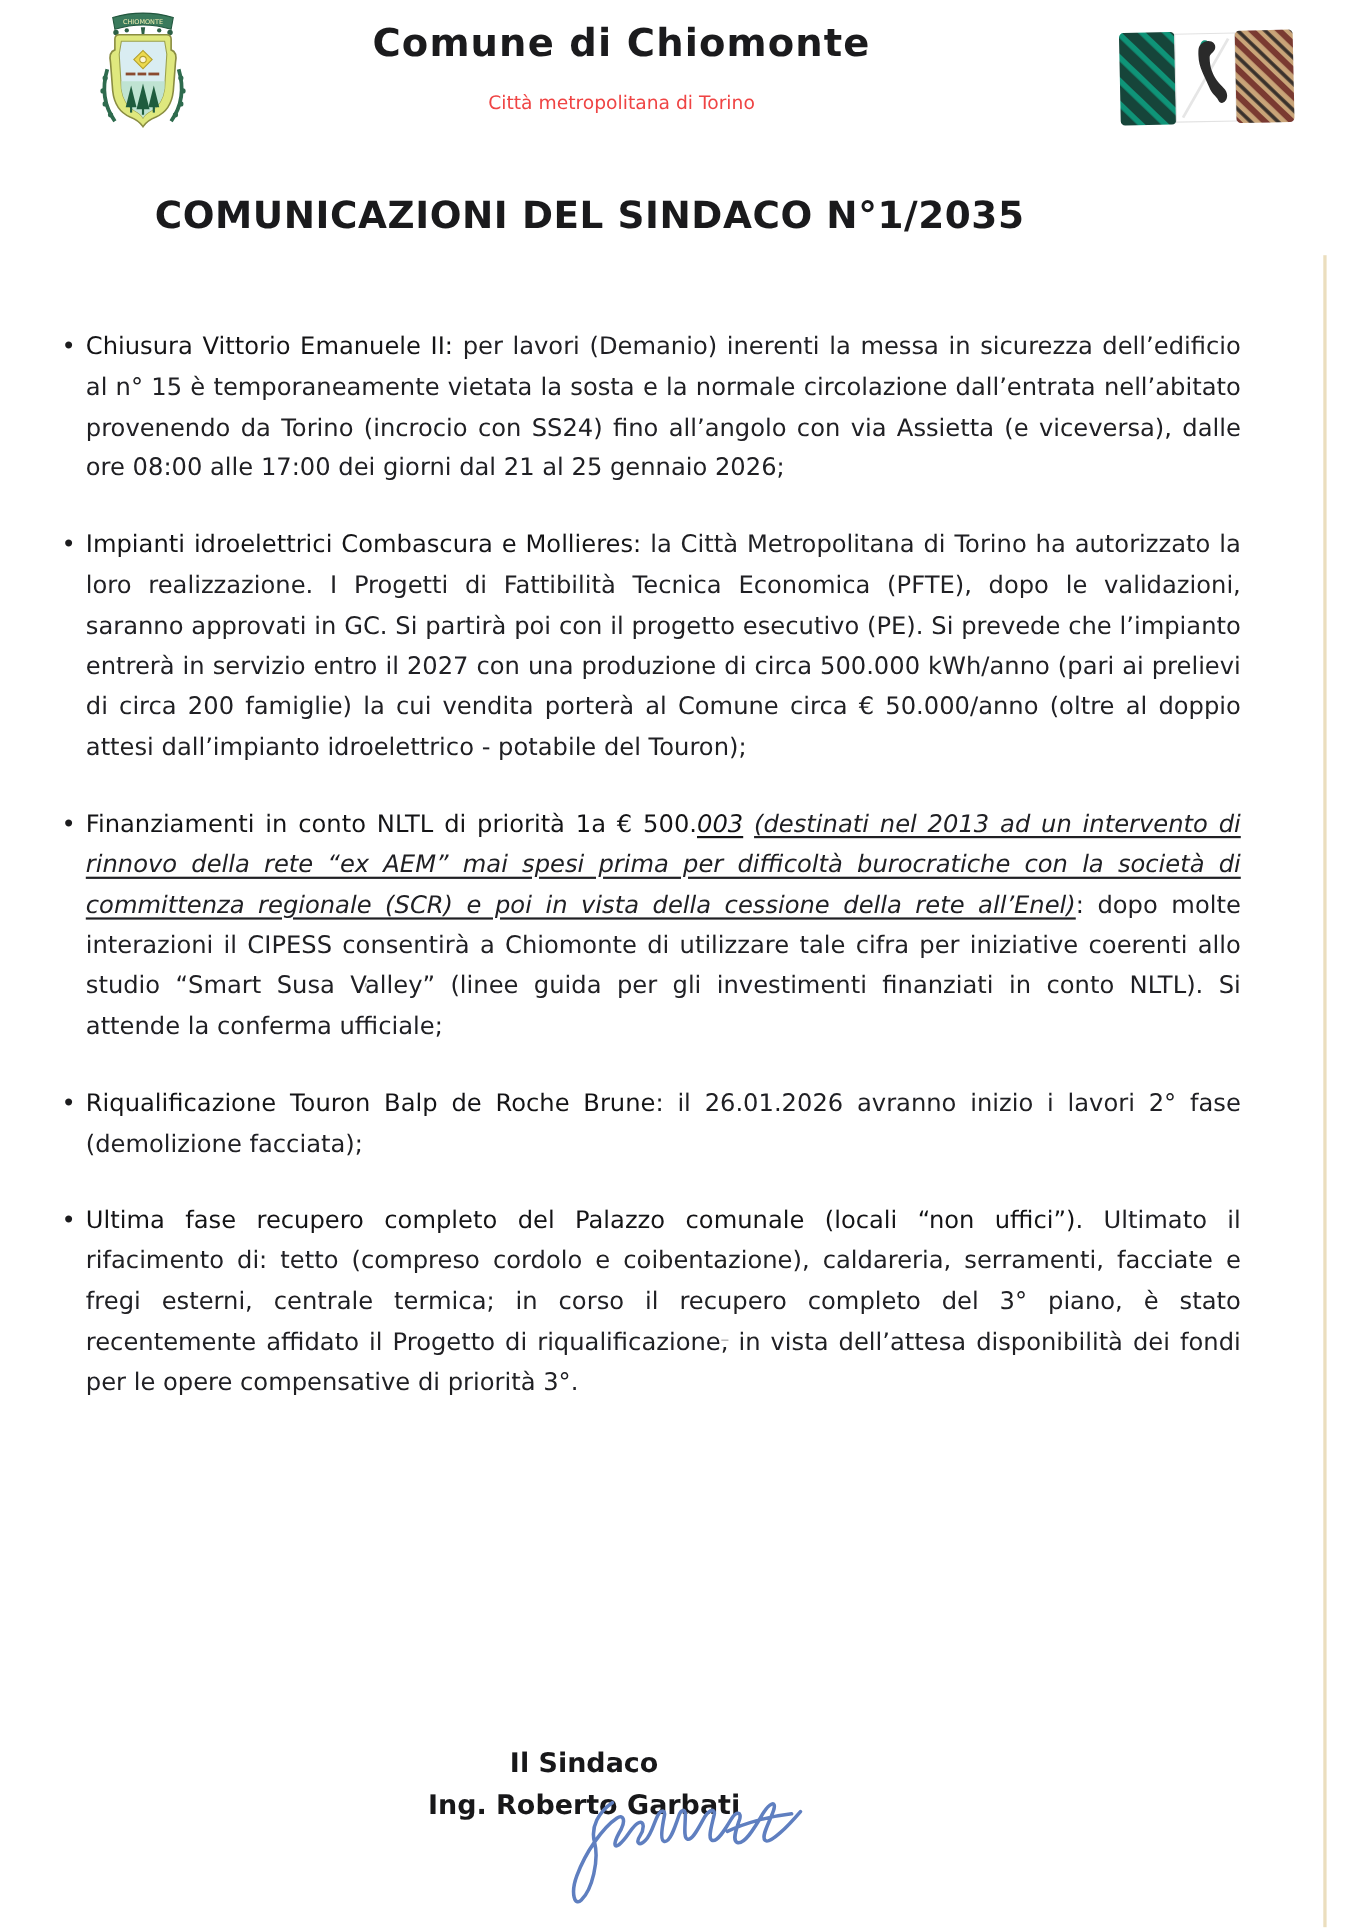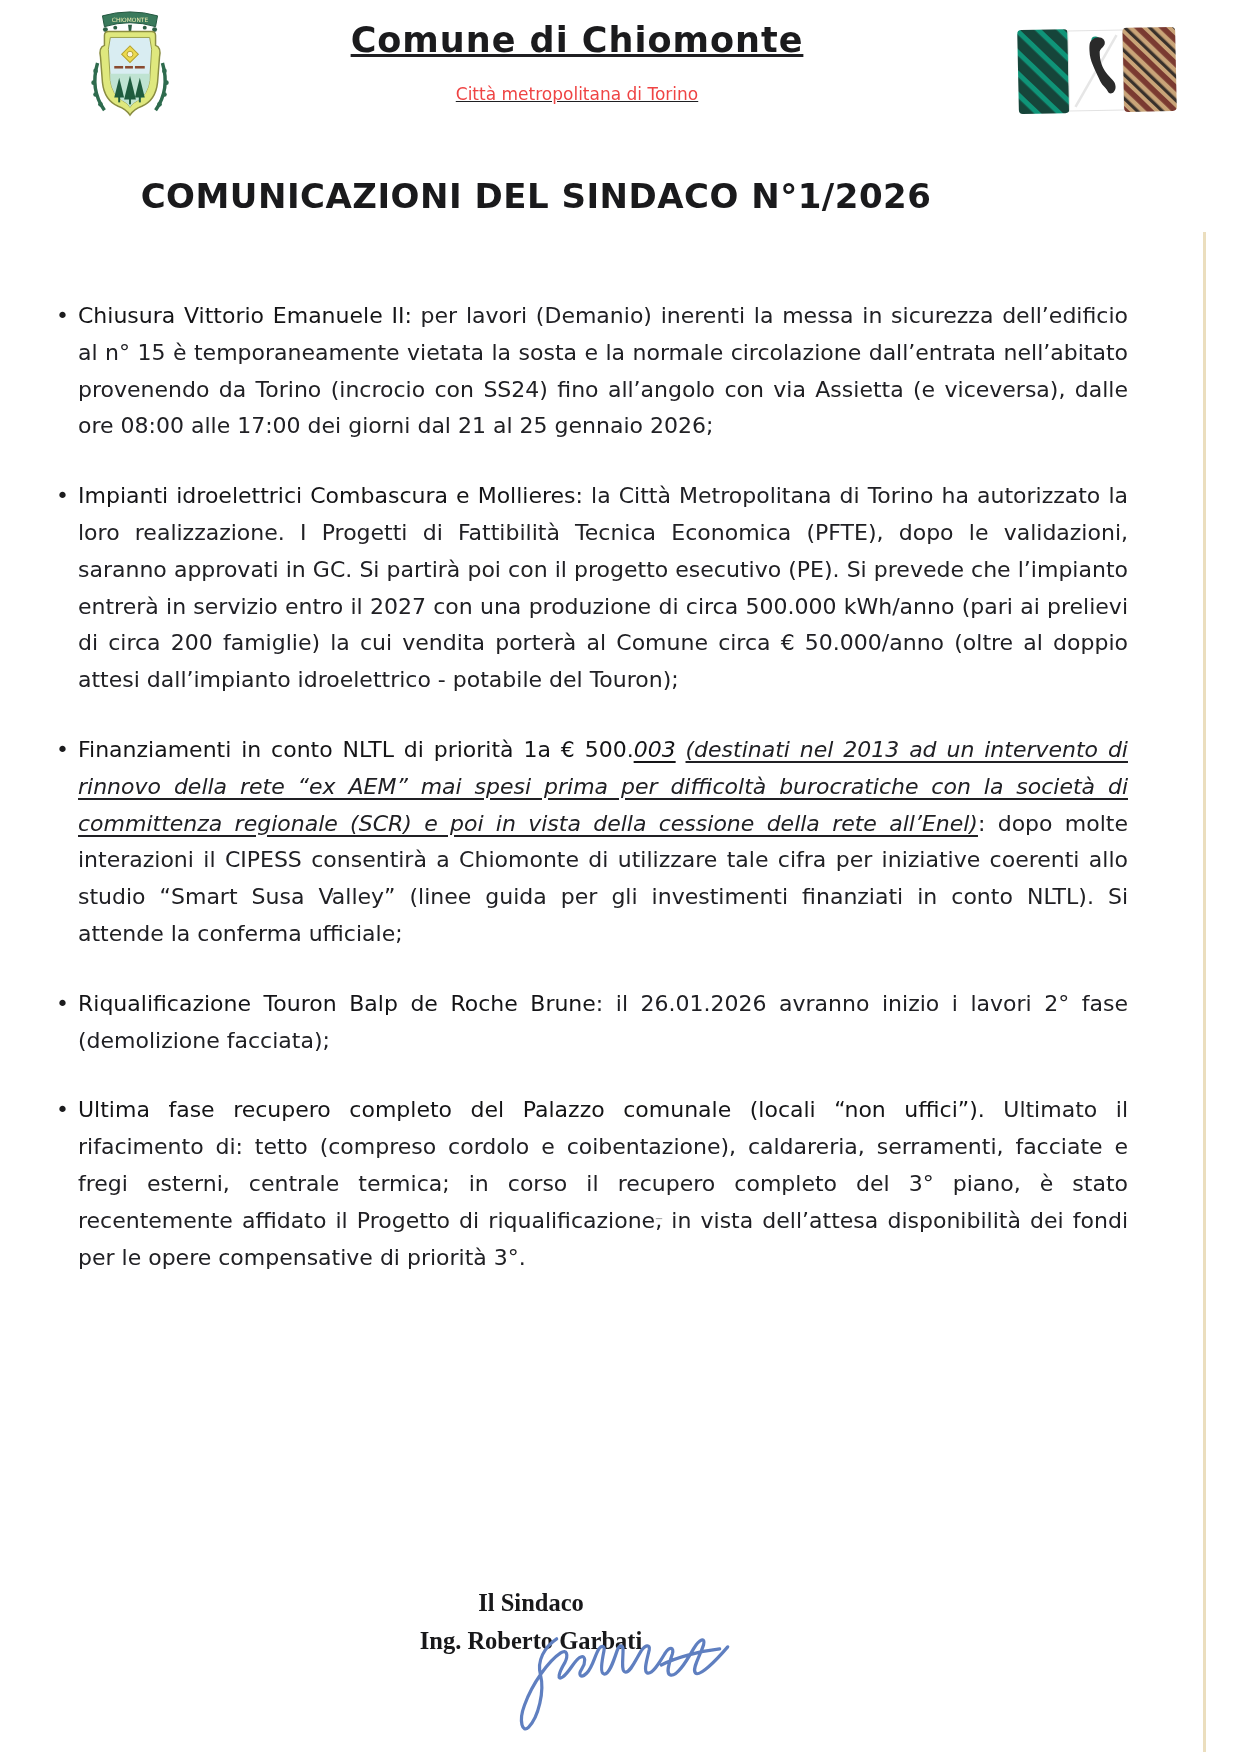--- a/index.html
+++ b/index.html
@@ -15,21 +15,21 @@
   .artifact-line{
     position:absolute;left:1203px;top:232px;width:3px;height:1520px;
     background:#e4d3a8;opacity:.75;
   }
   .speck{position:absolute;color:#8a8a8a;font-size:16px;opacity:.7;}
 
   
   .header{position:relative;height:132px;}
   .crest{position:absolute;left:84px;top:6px;width:92px;height:118px;}
   .flag{position:absolute;left:1016px;top:22px;width:162px;height:96px;transform:rotate(-1.2deg);}
-  .header-text{position:absolute;left:242px;top:20px;width:670px;text-align:center;text-decoration:underline;}
+  .header-text{position:absolute;left:230px;top:20px;width:670px;text-align:center;}
   .muni{font-size:35px;font-weight:bold;letter-spacing:1px;color:#1b1b1d;}
   .sub{margin-top:24px;font-size:17px;color:#ef4444;}
 
   
   .title{
     width:1072px;margin:44px 0 0 0;
     text-align:center;
     font-size:34px;font-weight:bold;letter-spacing:.5px;
     color:#1a1a1c;
   }
@@ -53,21 +53,21 @@
     font-size:22px;color:#1c1c1e;
   }
   .b{font-weight:normal;color:#141416;}
   .iu{text-decoration:underline;text-underline-offset:4px;}
   .it{font-style:italic;}
 
   
   .sig{
     position:absolute;left:0;top:1584px;width:1062px;
     text-align:center;
-    font-size:24.5px;font-weight:bold;line-height:38px;color:#18181a;font-family:Liberation Serif, serif;
+    font-size:24.5px;font-weight:bold;line-height:38px;color:#18181a;
   }
   .sig-scrawl{position:absolute;left:452px;top:1596px;width:322px;height:152px;}
 </style>
 </head>
 <body>
 
 <div class="page">
 
   <div class="artifact-line"></div>
   <div class="speck" style="left:330px;top:890px;">’</div>
@@ -132,21 +132,21 @@
       </defs>
       <rect x="2" y="5" width="50" height="83" rx="4" fill="url(#gstripe)"></rect>
       <rect x="52" y="7" width="54" height="79" fill="#ffffff" stroke="#e2e2e2"></rect>
       <line x1="58" y1="82" x2="100" y2="12" stroke="#e6e6e6" stroke-width="2.5"></line>
       <circle cx="79" cy="17" r="4" fill="#0f9478"></circle>
       <path d="M76 16 C82 11 90 15 88 21 C86 25 83 25 83 29 C83 37 85 43 89 49 C93 55 98 57 98 63 C98 69 92 72 90 67 C88 63 84 61 82 55 C78 45 73 37 73 27 C73 21 73 18 76 16 Z" fill="#2a2a2a"></path>
       <rect x="106" y="5" width="52" height="83" rx="4" fill="url(#rstripe)"></rect>
     </svg>
   </header>
 
-  <h1 class="title">COMUNICAZIONI DEL SINDACO N°1/2026</h1>
+  <h1 class="title">COMUNICAZIONI DEL SINDACO N°1/2035</h1>
 
   <ul class="items">
     <li>
       <span class="b">Chiusura  Vittorio Emanuele II:</span>
       <span>per lavori (Demanio) inerenti la messa in sicurezza dell’edificio al n° 15 è temporaneamente vietata la sosta e la normale circolazione dall’entrata nell’abitato provenendo da Torino (incrocio con SS24) fino all’angolo con via Assietta (e viceversa), dalle ore 08:00 alle 17:00 dei giorni dal 21 al 25 gennaio 2026;</span>
     </li>
     <li>
       <span class="b">Impianti idroelettrici Combascura e Mollieres:</span>
       <span>la Città Metropolitana di Torino ha autorizzato la loro realizzazione.  I Progetti di Fattibilità Tecnica Economica (PFTE), dopo le validazioni, saranno approvati in GC. Si partirà poi con il progetto esecutivo (PE). Si prevede che l’impianto entrerà in servizio entro il 2027 con una produzione di circa 500.000 kWh/anno (pari ai prelievi di circa 200 famiglie) la cui vendita porterà al Comune circa € 50.000/anno (oltre al doppio attesi dall’impianto idroelettrico - potabile del Touron);</span>
     </li>

